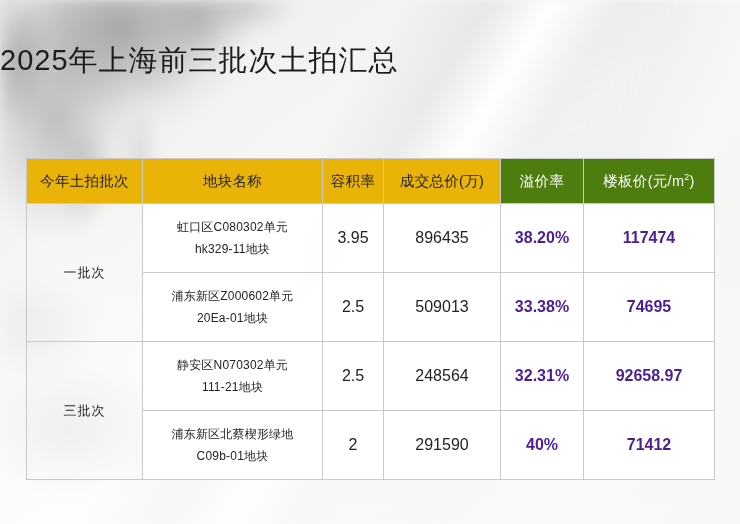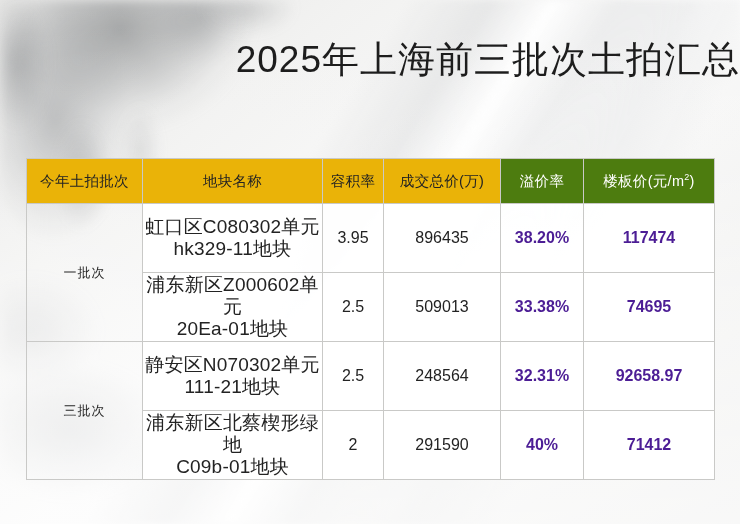--- a/index.html
+++ b/index.html
@@ -72,22 +72,22 @@
     position: relative;
     z-index: 5;
     width: 740px;
     height: 524px;
   }
 
   #title {
     position: absolute;
     left: 0; right: 0;
     top: 38px;
-    text-align: right;
-    font-size: 37px;
+    text-align: left;
+    font-size: 29px;
     line-height: 44px;
     letter-spacing: 1px;
     color: #1d1d1d;
     font-weight: 500;
     white-space: nowrap;
   }
   #subtitle {
     position: absolute;
     left: 0; right: 0;
     top: 93px;
@@ -149,21 +149,21 @@
     color: #242424;
   }
   tbody td {
     background: rgba(255,255,255,0.93);
     height: 68px;
   }
   tbody td.batch {
     background: transparent;
   }
   td.plot {
-    font-size: 19px;
+    font-size: 12px;
     line-height: 22px;
     letter-spacing: 0.2px;
     padding: 4px 8px;
     margin-top: 12px;
   }
   td.num {
     font-size: 16px;
   }
   td.red {
     color: #4c1d95;

